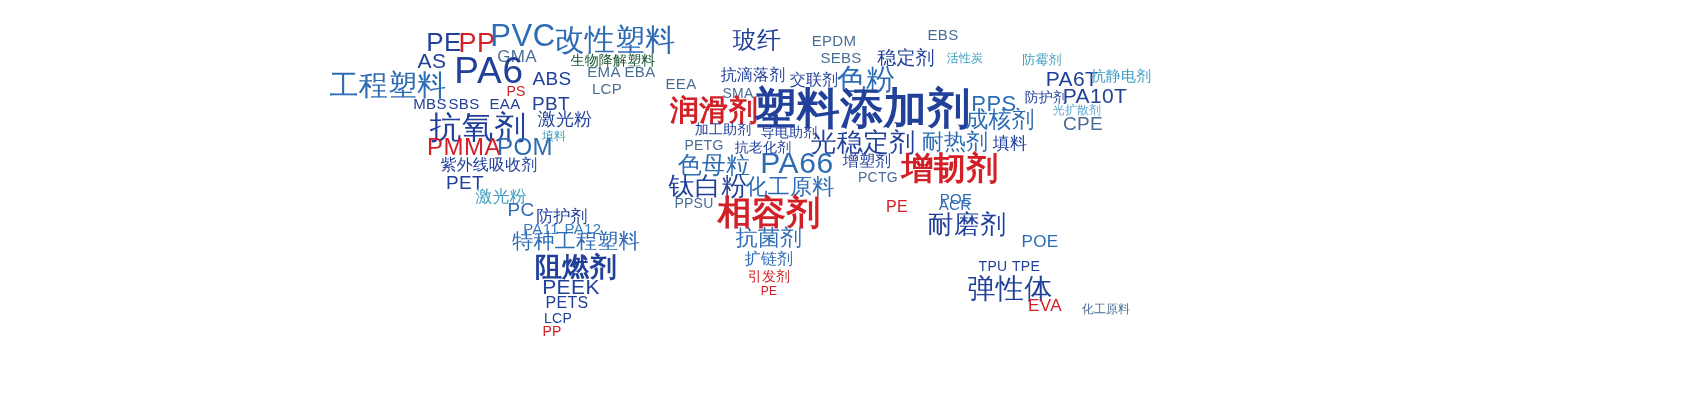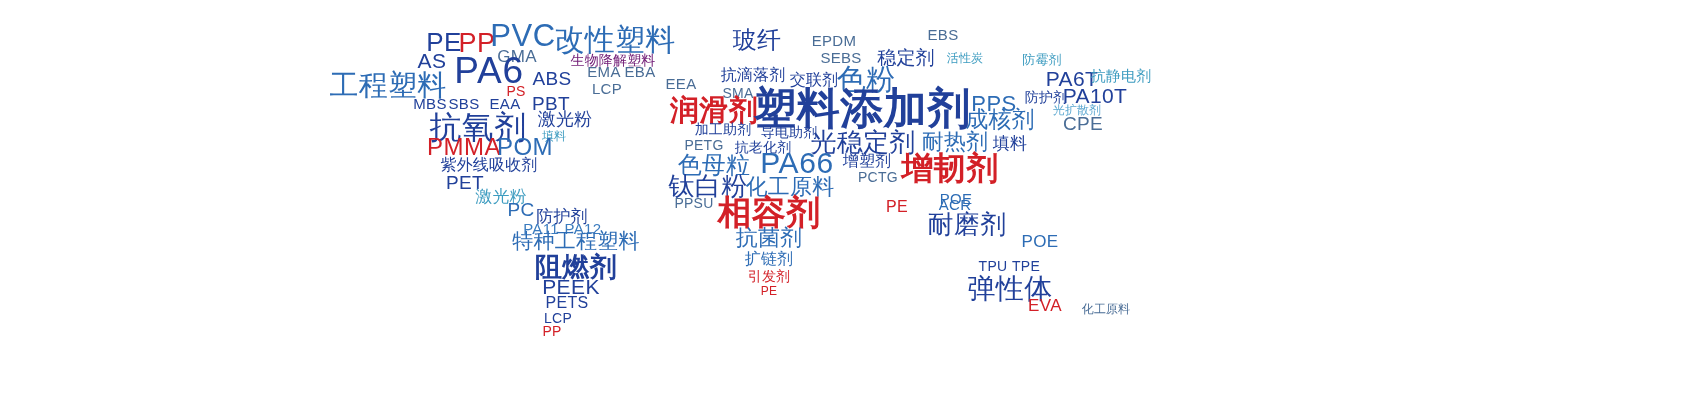--- a/index.html
+++ b/index.html
@@ -39,21 +39,21 @@
 </style>
 </head>
 <body>
 
 <div id="wordcloud-canvas" style="width: 1707px; height: 400px; background: rgb(255, 255, 255);">
     <span class="word latin" style="left: 444px; top: 42px; font-size: 26px; color: rgb(33, 64, 154);">PE</span>
     <span class="word latin" style="left: 477px; top: 43px; font-size: 27px; color: rgb(211, 32, 39);">PP</span>
     <span class="word latin" style="left: 523px; top: 35px; font-size: 31px; color: rgb(45, 108, 181);">PVC</span>
     <span class="word latin" style="left: 517px; top: 56px; font-size: 17px; color: rgb(74, 109, 150);">GMA</span>
     <span class="word cjk" style="left: 615px; top: 40px; font-size: 30px; color: rgb(45, 108, 181);">改性塑料</span>
-    <span class="word cjk" style="left: 613px; top: 60px; font-size: 14px; color: #701a75;">生物降解塑料</span>
+    <span class="word cjk" style="left: 613px; top: 60px; font-size: 14px; color: #14532d;">生物降解塑料</span>
     <span class="word cjk" style="left: 757px; top: 40px; font-size: 24px; color: rgb(33, 64, 154);">玻纤</span>
     <span class="word latin" style="left: 834px; top: 40px; font-size: 15px; color: rgb(74, 109, 150);">EPDM</span>
     <span class="word latin" style="left: 943px; top: 34px; font-size: 15px; color: rgb(74, 109, 150);">EBS</span>
     <span class="word latin" style="left: 432px; top: 60px; font-size: 21px; color: rgb(33, 64, 154);">AS</span>
     <span class="word latin" style="left: 489px; top: 70px; font-size: 37px; color: rgb(33, 64, 154);">PA6</span>
     <span class="word latin" style="left: 552px; top: 78px; font-size: 19px; color: rgb(33, 64, 154);">ABS</span>
     <span class="word latin" style="left: 604px; top: 71px; font-size: 15px; color: rgb(74, 109, 150);">EMA</span>
     <span class="word latin" style="left: 640px; top: 71px; font-size: 15px; color: rgb(74, 109, 150);">EBA</span>
     <span class="word latin" style="left: 607px; top: 88px; font-size: 15px; color: rgb(74, 109, 150);">LCP</span>
     <span class="word latin" style="left: 681px; top: 83px; font-size: 15px; color: rgb(74, 109, 150);">EEA</span>

